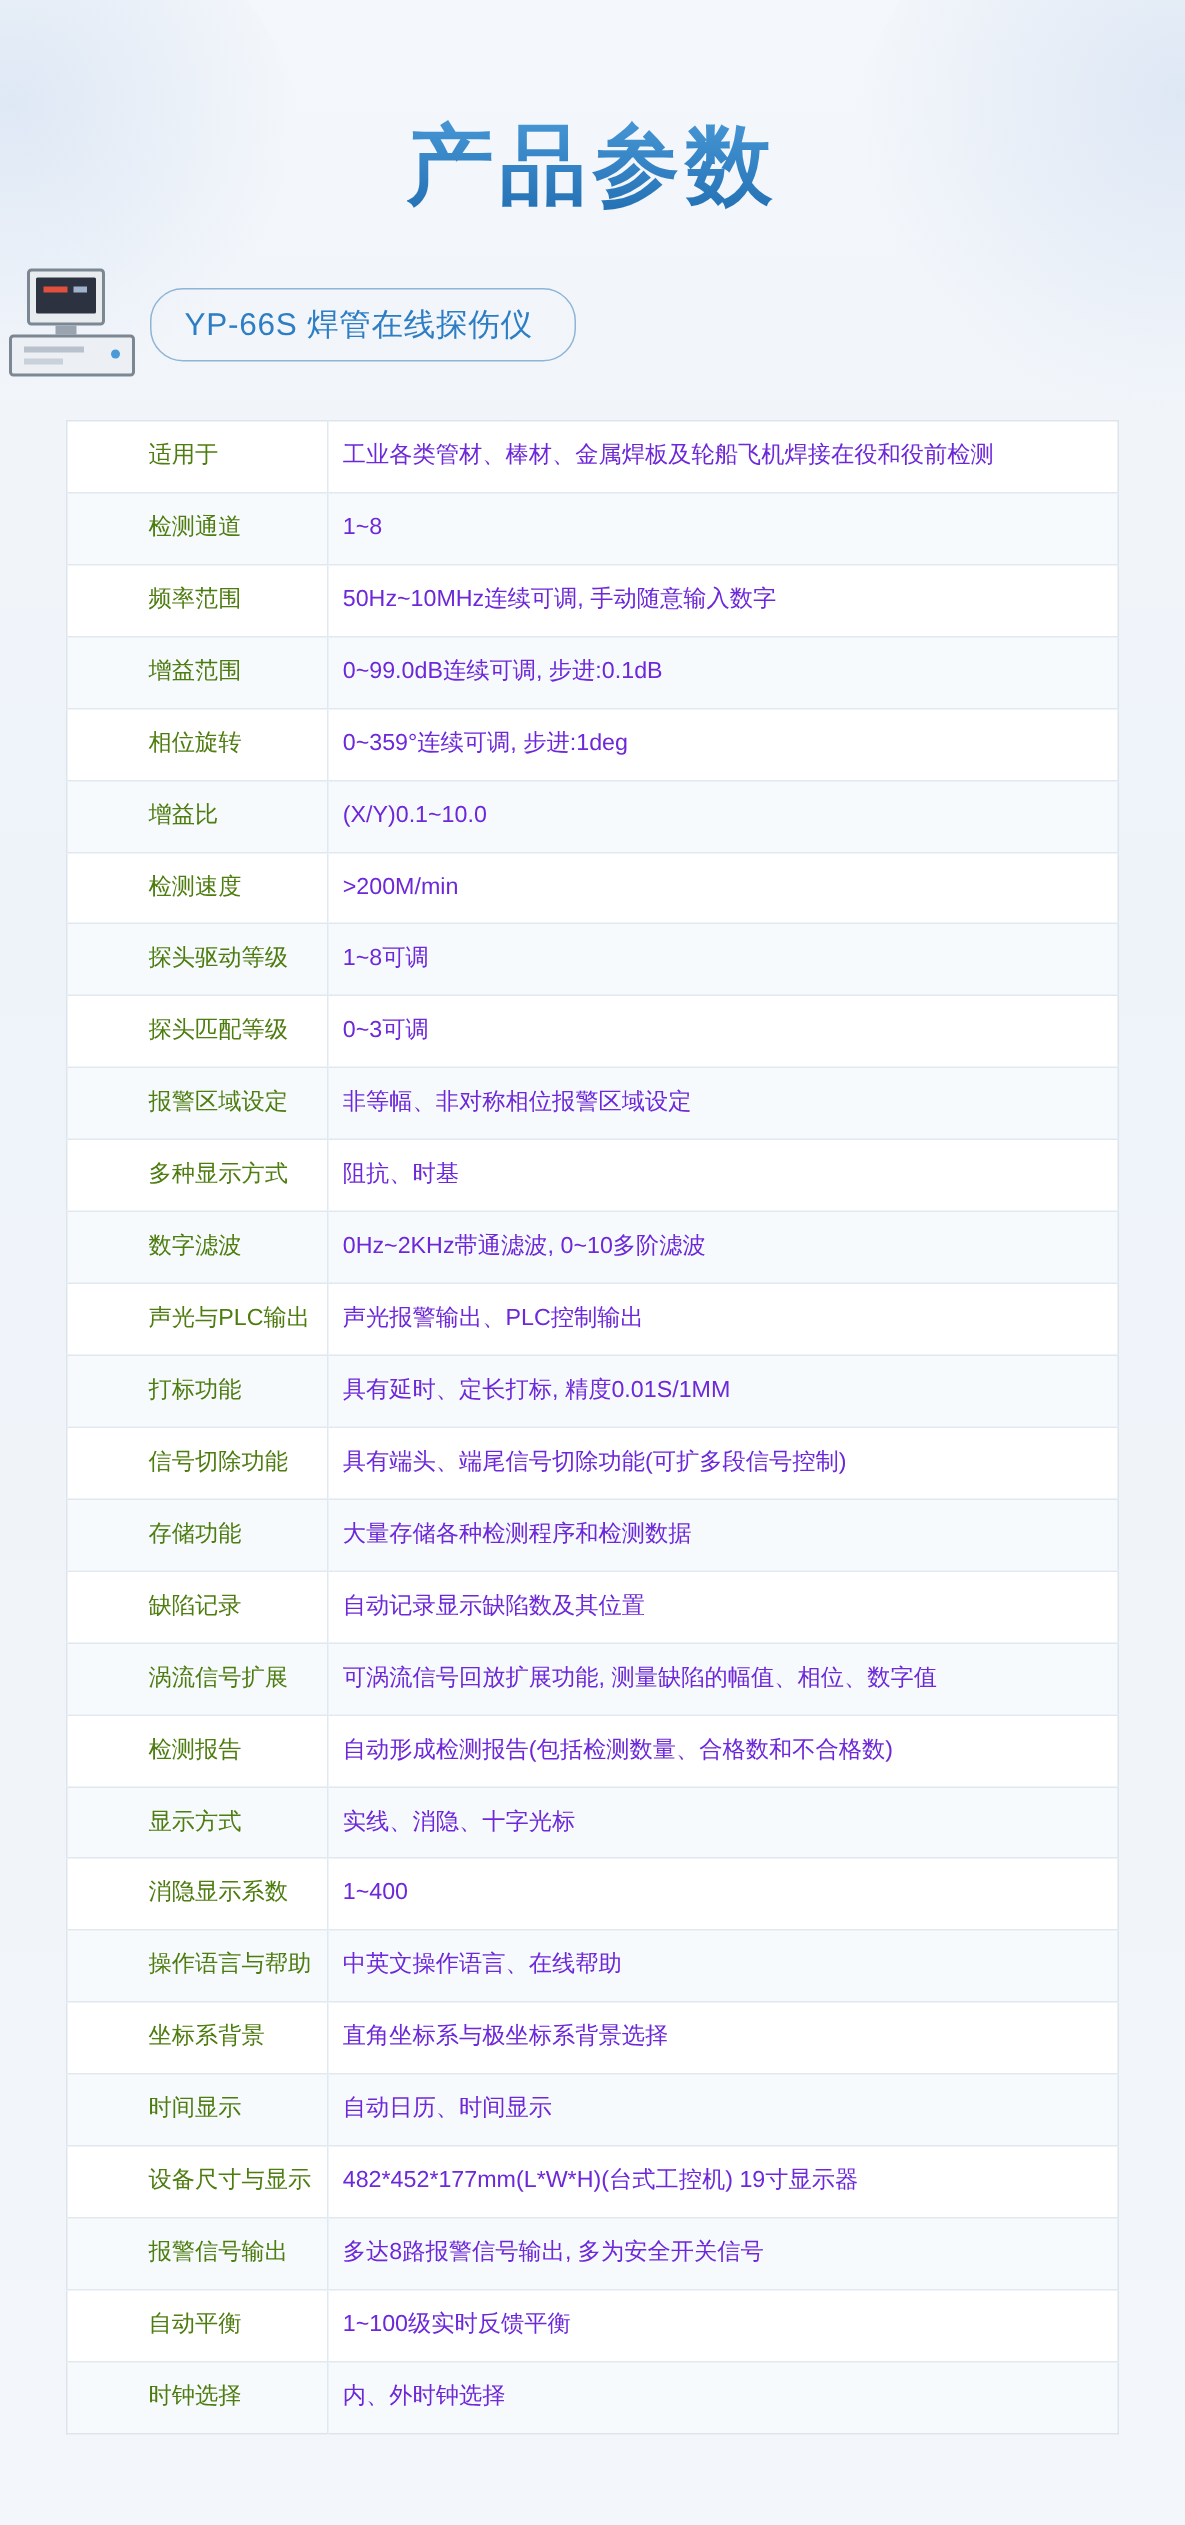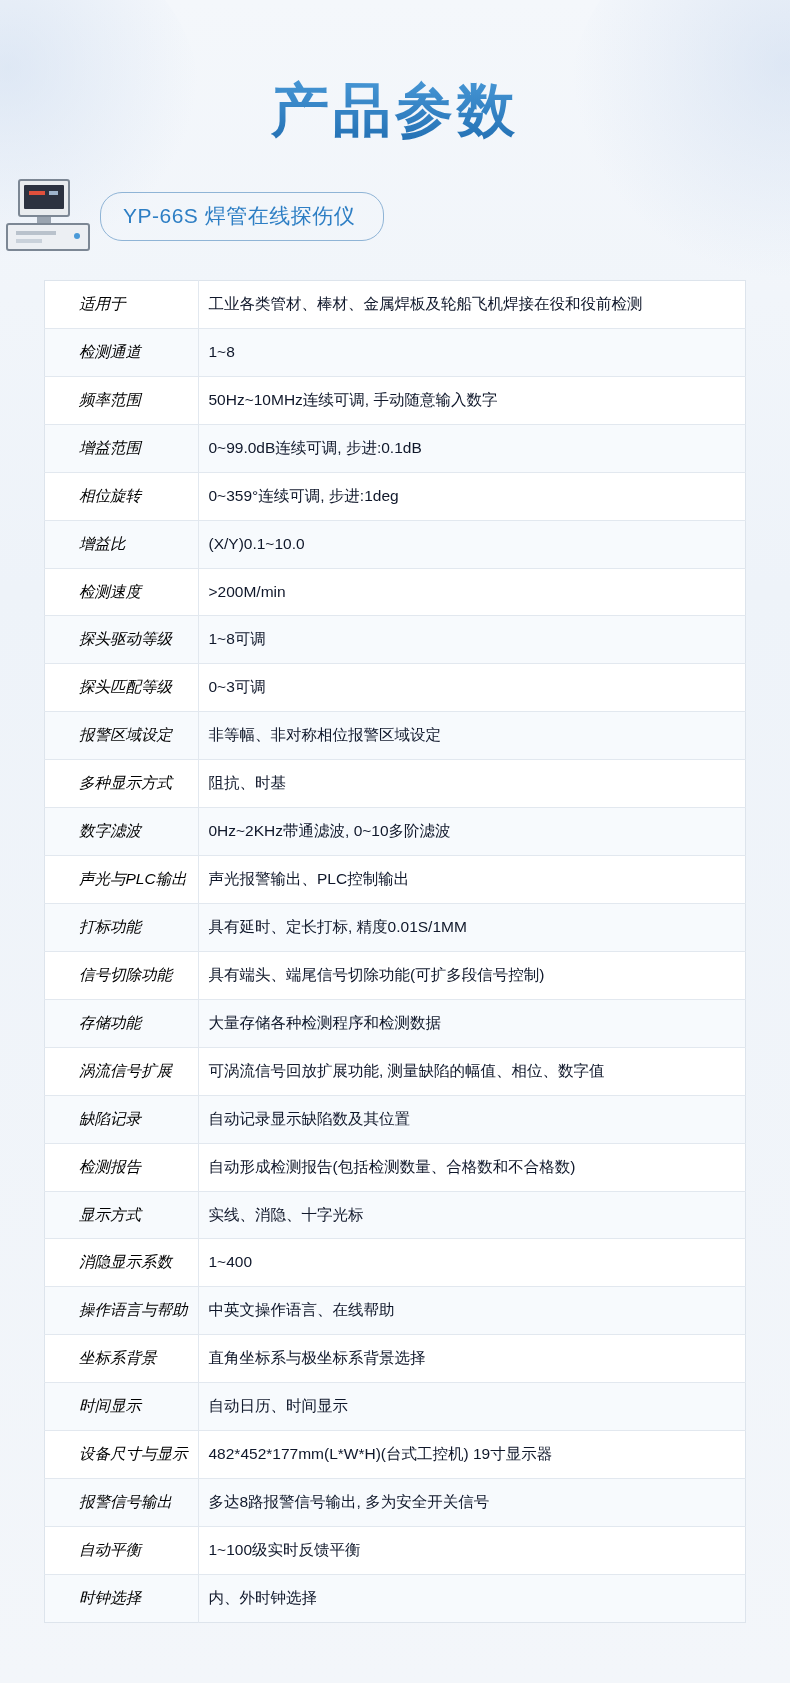--- a/index.html
+++ b/index.html
@@ -155,28 +155,27 @@
   }
   .spec-table tr:last-child { border-bottom: none; }
   .spec-table td {
     padding: 13px 10px 13px 10px;
     vertical-align: middle;
     color: #2e3942;
     line-height: 1.35;
   }
   .spec-table td.k {
     width: 152px;
-    padding-left: 34px;
-    color: #000000;
+    padding-left: 54px;
+    color: #4d7c0f;
     border-right: 1px solid #e2e8ef;
     white-space: nowrap;
-    font-style: italic;
   }
   .spec-table td.v {
-    color: #0f172a;
+    color: #6d28d9;
   }
   .spec-table tr:nth-child(even) { background: #f7fafd; }
   .spec-table tr:nth-child(odd) { background: #ffffff; }
 </style>
 </head>
 <body>
 
 <div class="page">
   <div class="bg-blob-left"></div>
   <div class="bg-blob-right"></div>
@@ -263,26 +262,26 @@
         </tr>
       <tr>
           <td class="k">信号切除功能</td>
           <td class="v">具有端头、端尾信号切除功能(可扩多段信号控制)</td>
         </tr>
       <tr>
           <td class="k">存储功能</td>
           <td class="v">大量存储各种检测程序和检测数据</td>
         </tr>
       <tr>
+          <td class="k">缺陷记录</td>
+          <td class="v">自动记录显示缺陷数及其位置</td>
+        </tr>
+      <tr>
           <td class="k">涡流信号扩展</td>
           <td class="v">可涡流信号回放扩展功能, 测量缺陷的幅值、相位、数字值</td>
-        </tr>
-      <tr>
-          <td class="k">缺陷记录</td>
-          <td class="v">自动记录显示缺陷数及其位置</td>
         </tr>
       <tr>
           <td class="k">检测报告</td>
           <td class="v">自动形成检测报告(包括检测数量、合格数和不合格数)</td>
         </tr>
       <tr>
           <td class="k">显示方式</td>
           <td class="v">实线、消隐、十字光标</td>
         </tr>
       <tr>

